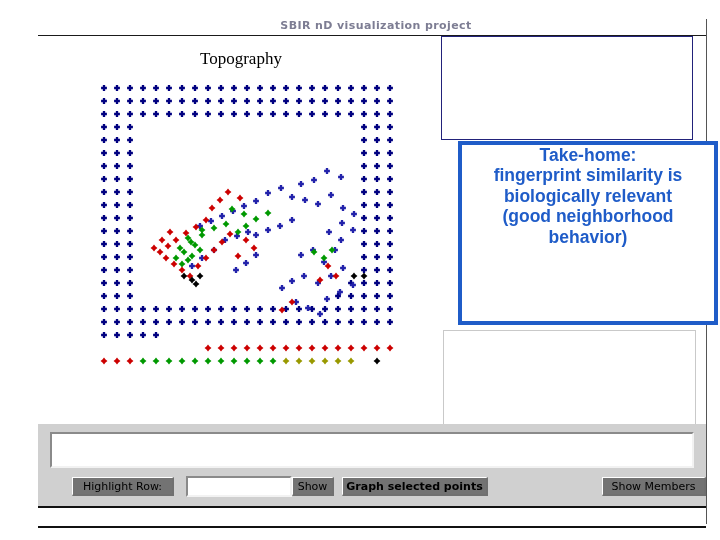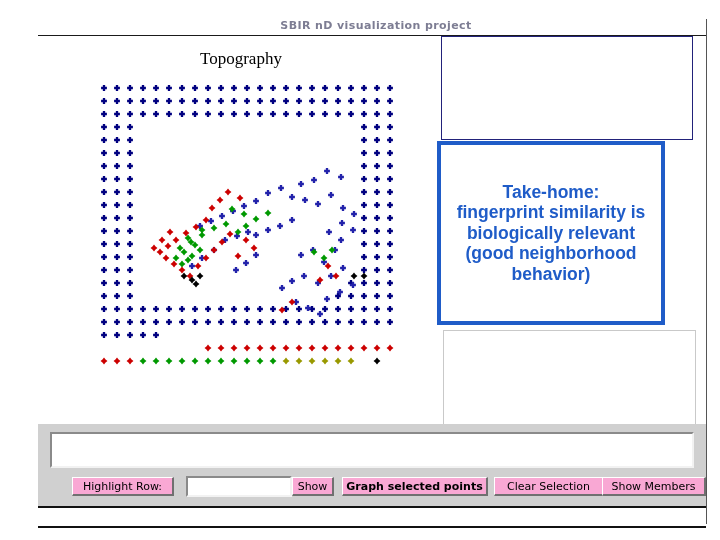--- a/index.html
+++ b/index.html
@@ -36,23 +36,23 @@
   
   .plot-wrap{position:absolute;left:80px;top:80px;width:330px;height:300px;}
   .plot-svg{display:block;width:330px;height:300px;}
 
   
   .panel-top{
     position:absolute;left:425px;top:36px;width:252px;height:104px;
     background:#ffffff;border:1px solid #22227a;box-sizing:border-box;
   }
   .callout{
-    position:absolute;left:421px;top:141px;width:228px;height:184px;
+    position:absolute;left:442px;top:141px;width:260px;height:184px;
     background:#ffffff;border:4px solid #1f5cc8;box-sizing:border-box;
-    display:flex;align-items:center;justify-content:center;
+    display:flex;align-items:flex-start;justify-content:center;
   }
   .callout-text{
     font-family:"Liberation Sans", sans-serif;
     font-size:17.5px;font-weight:bold;line-height:1.17;
     color:#1f5cc8;text-align:center;white-space:pre-line;
     padding:0 6px;
   }
   .panel-bottom{
     position:absolute;left:427px;top:330px;width:253px;height:98px;
     background:#ffffff;border:1px solid #c9c9c9;box-sizing:border-box;
@@ -64,21 +64,21 @@
     background:#d0d0d0;box-sizing:border-box;
   }
   .bigfield{
     position:absolute;left:12px;top:8px;width:644px;height:36px;
     background:#ffffff;box-sizing:border-box;
     border-top:2px solid #8a8a8a;border-left:2px solid #8a8a8a;
     border-right:2px solid #f2f2f2;border-bottom:2px solid #f2f2f2;
   }
   .btn{
     position:absolute;top:53px;height:19px;box-sizing:border-box;
-    background:#f9a8d4;color:#000000;
+    background:#737373;color:#000000;
     font-family:"DejaVu Sans", sans-serif;font-size:11px;
     border-top:1px solid #ffffff;border-left:1px solid #ffffff;
     border-right:2px solid #707070;border-bottom:2px solid #707070;
     display:flex;align-items:center;justify-content:center;
     white-space:nowrap;padding:0 4px;
   }
   .smallfield{
     position:absolute;top:52px;height:21px;background:#ffffff;box-sizing:border-box;
     border-top:2px solid #8a8a8a;border-left:2px solid #8a8a8a;
     border-right:2px solid #f2f2f2;border-bottom:2px solid #f2f2f2;
@@ -490,21 +490,20 @@
     <input class="bigfield" type="text" value="" style="">
 
     <div class="btn" style="left:34px;width:102px;">Highlight Row:</div>
 
     <input class="smallfield" type="text" style="left: 148px; width: 106px;" value="">
 
     <div class="btn" style="left:254px;width:42px;">Show</div>
 
     <div class="btn" style="left:304px;width:146px;font-weight:bold;">Graph selected points</div>
 
-    <div class="btn" style="left:456px;width:110px;">Clear Selection</div>
 
     <div class="btn" style="left:564px;width:104px;">Show Members</div>
   </div>
 
   <div class="rule-a"></div>
   <div class="rule-b"></div>
 
 </div>
 
 </body></html>

